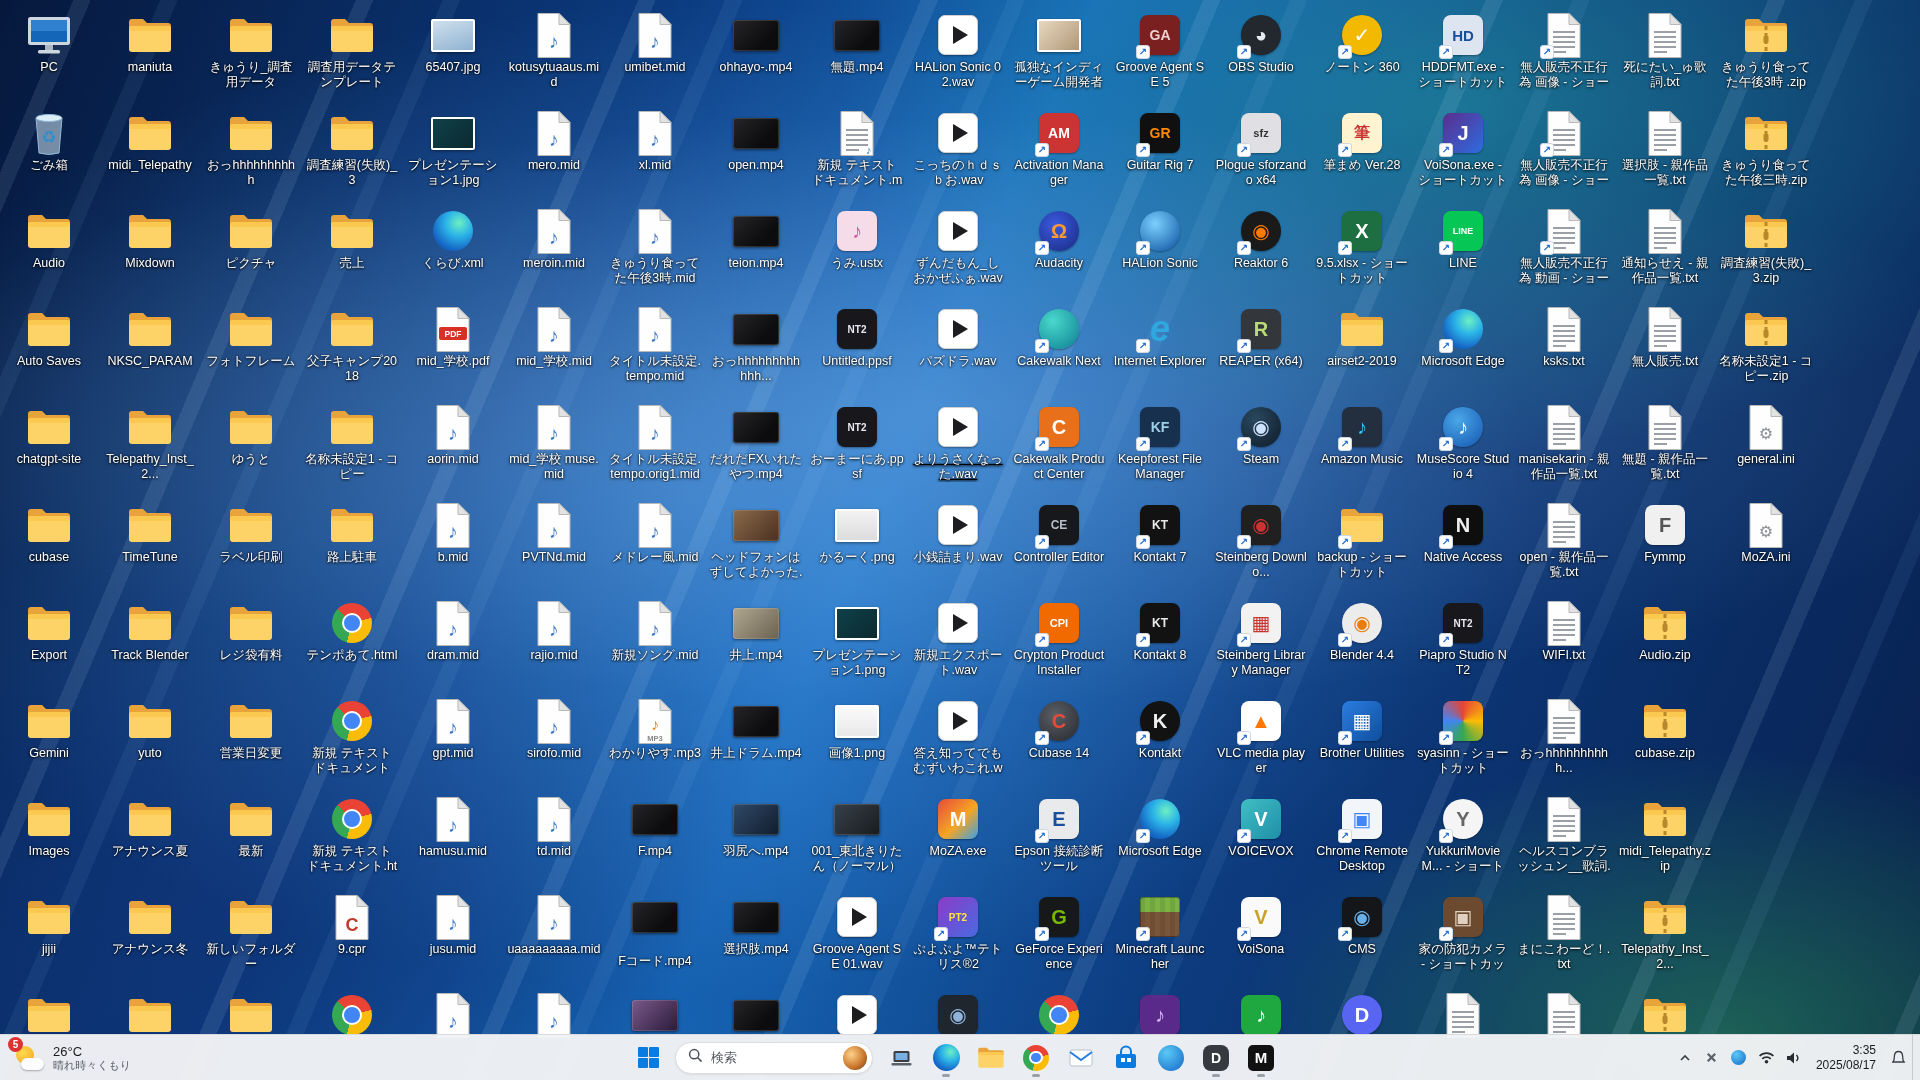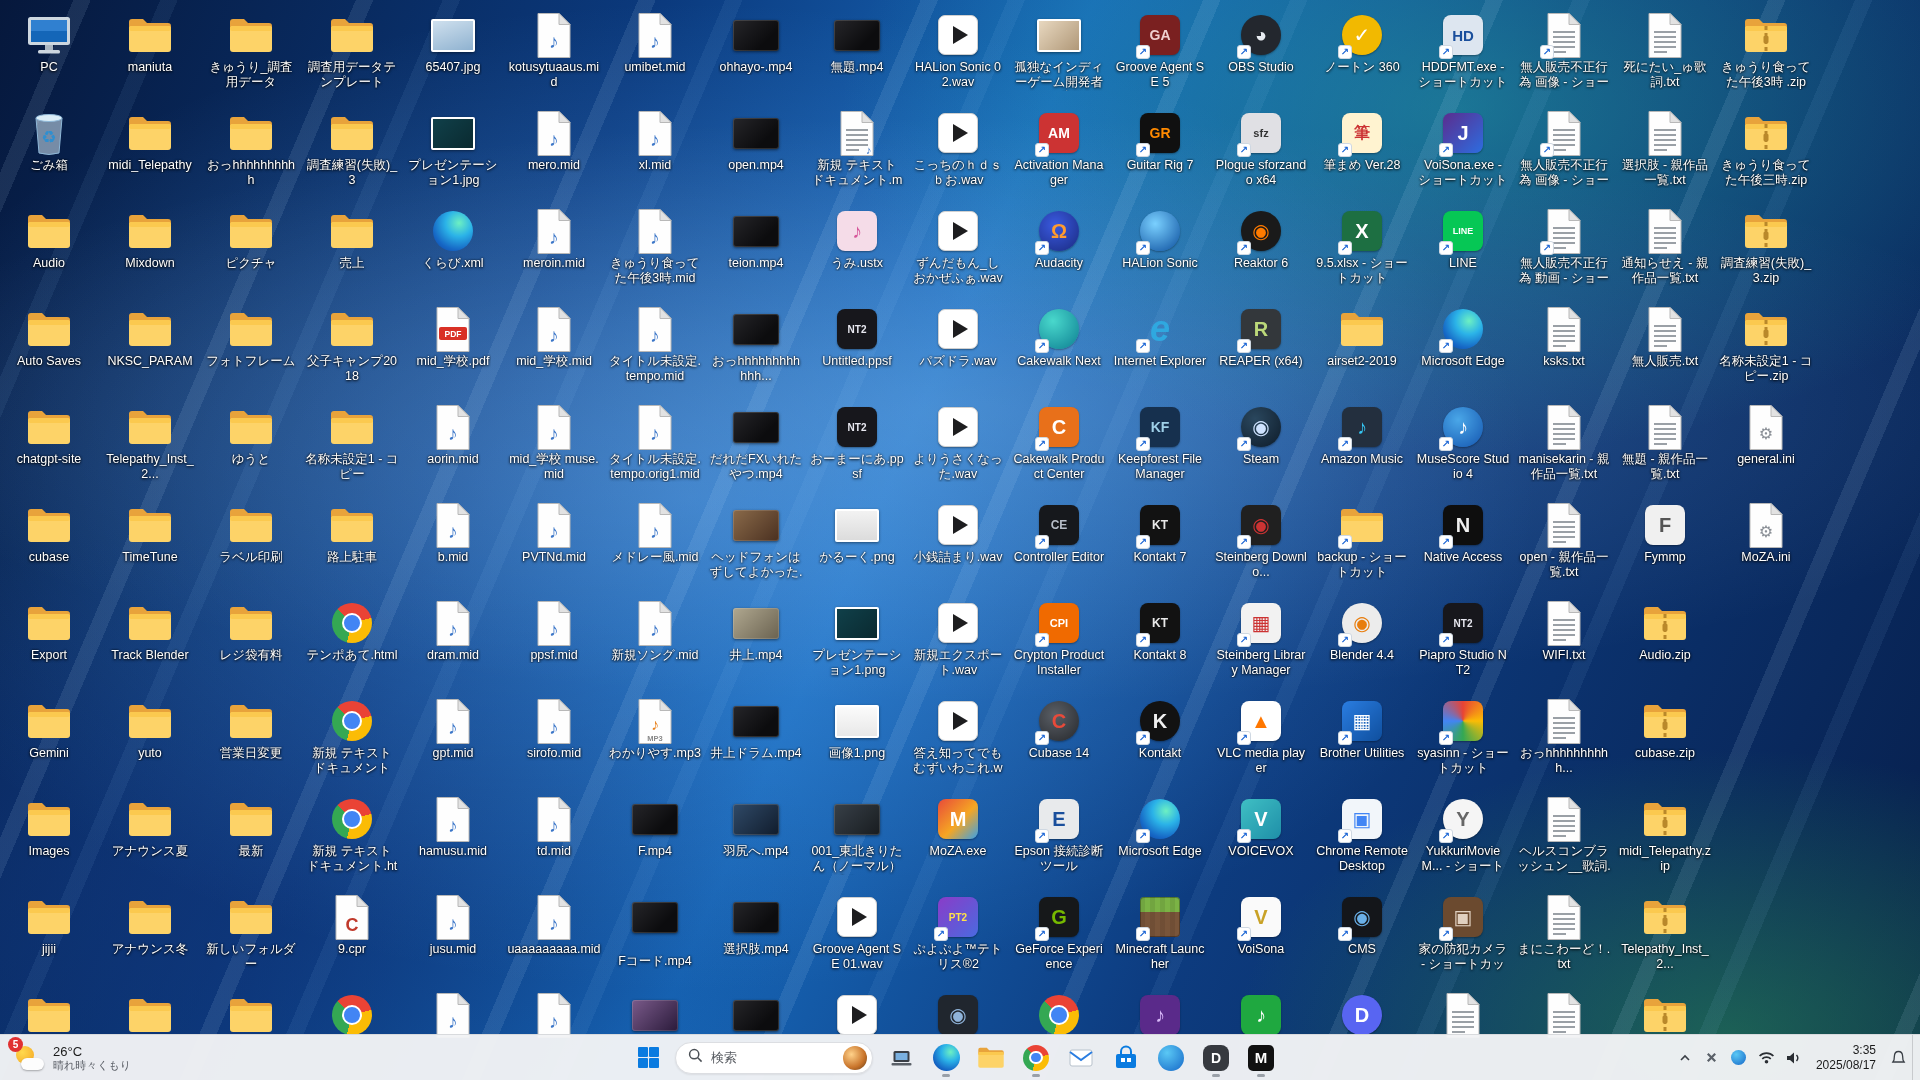--- a/index.html
+++ b/index.html
@@ -683,21 +683,21 @@
       <div class="lbl">PVTNd.mid</div>
     </div>
     <div class="dicon" style="left: 504px; top: 599px;">
       <div class="ic">
         <svg width="38" height="47" viewBox="0 0 38 47">
     <path d="M3 1.5 h21 l11 11 v33 h-32 z" fill="#fefefe" stroke="#b8b8b8"></path>
     <path d="M24 1.5 l11 11 h-11 z" fill="#e2e2e2" stroke="#b8b8b8"></path>
           <text x="19" y="36" font-size="19" text-anchor="middle" fill="#3b76c8">♪</text>
         </svg>
       </div>
-      <div class="lbl">ppsf.mid</div>
+      <div class="lbl">rajio.mid</div>
     </div>
     <div class="dicon" style="left: 504px; top: 697px;">
       <div class="ic">
         <svg width="38" height="47" viewBox="0 0 38 47">
     <path d="M3 1.5 h21 l11 11 v33 h-32 z" fill="#fefefe" stroke="#b8b8b8"></path>
     <path d="M24 1.5 l11 11 h-11 z" fill="#e2e2e2" stroke="#b8b8b8"></path>
           <text x="19" y="36" font-size="19" text-anchor="middle" fill="#3b76c8">♪</text>
         </svg>
       </div>
       <div class="lbl">sirofo.mid</div>
@@ -1007,21 +1007,21 @@
       <div class="lbl">ずんだもん_しおかぜふぁ.wav</div>
     </div>
     <div class="dicon" style="left: 908px; top: 305px;">
       <div class="ic">
         <div class="playbox">
           <span class="ptri"></span>
         </div>
       </div>
       <div class="lbl">パズドラ.wav</div>
     </div>
-    <div class="dicon" style="left: 908px; top: 403px;">
+    <div class="dicon" style="left: 908px; top: 403px; text-decoration: underline;">
       <div class="ic">
         <div class="playbox">
           <span class="ptri"></span>
         </div>
       </div>
       <div class="lbl">よりうさくなった.wav</div>
     </div>
     <div class="dicon" style="left: 908px; top: 501px;">
       <div class="ic">
         <div class="playbox">

